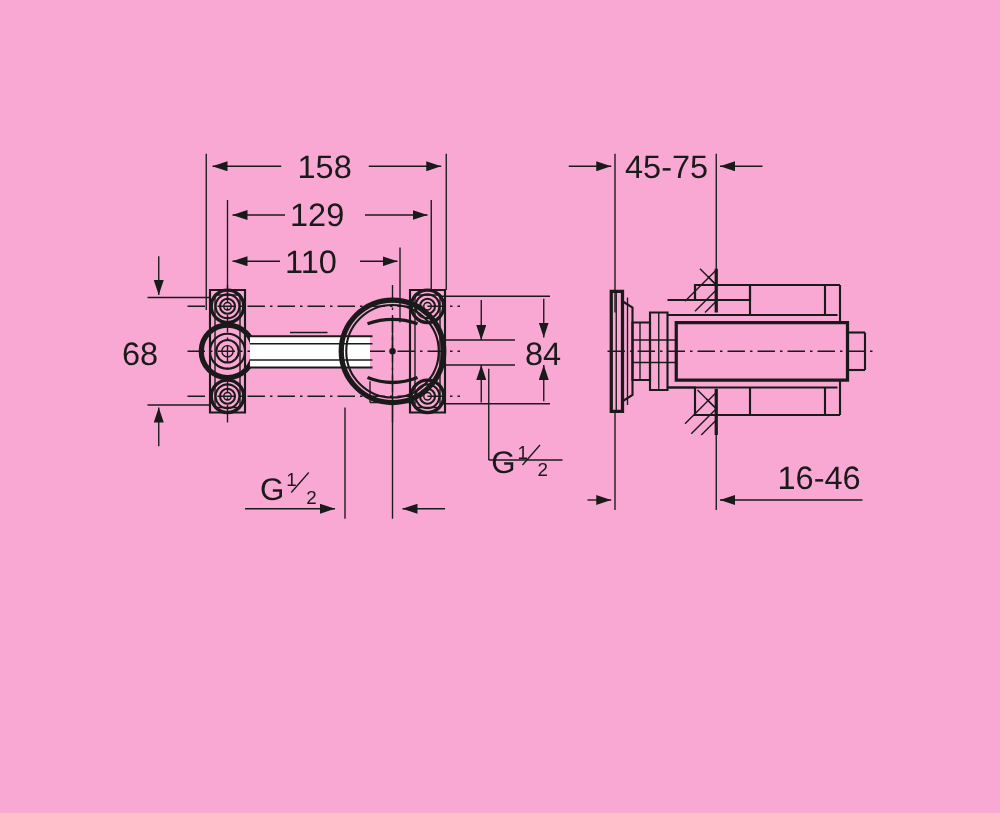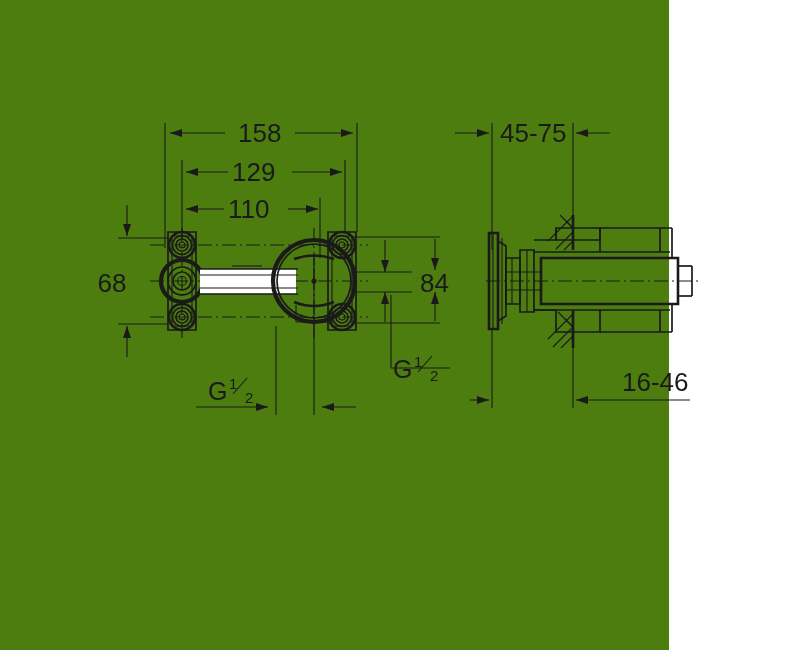--- a/index.html
+++ b/index.html
@@ -9,23 +9,23 @@
   }
   body {
     width: 800px;
     height: 650px;
     overflow: hidden;
     font-family: "Liberation Sans", sans-serif;
     color: #000000;
   }
   #drawing-root {
     position: relative;
-    width: 669px;
+    width: 800px;
     height: 650px;
-    background: #4d7c0f;
+    background: #f9a8d4;
     text-decoration: underline;
   }
   svg#tech-drawing {
     display: block;
     width: 800px;
     height: 650px;
   }
   .dim-text {
     font-family: "Liberation Sans", sans-serif;
     font-size: 26px;

